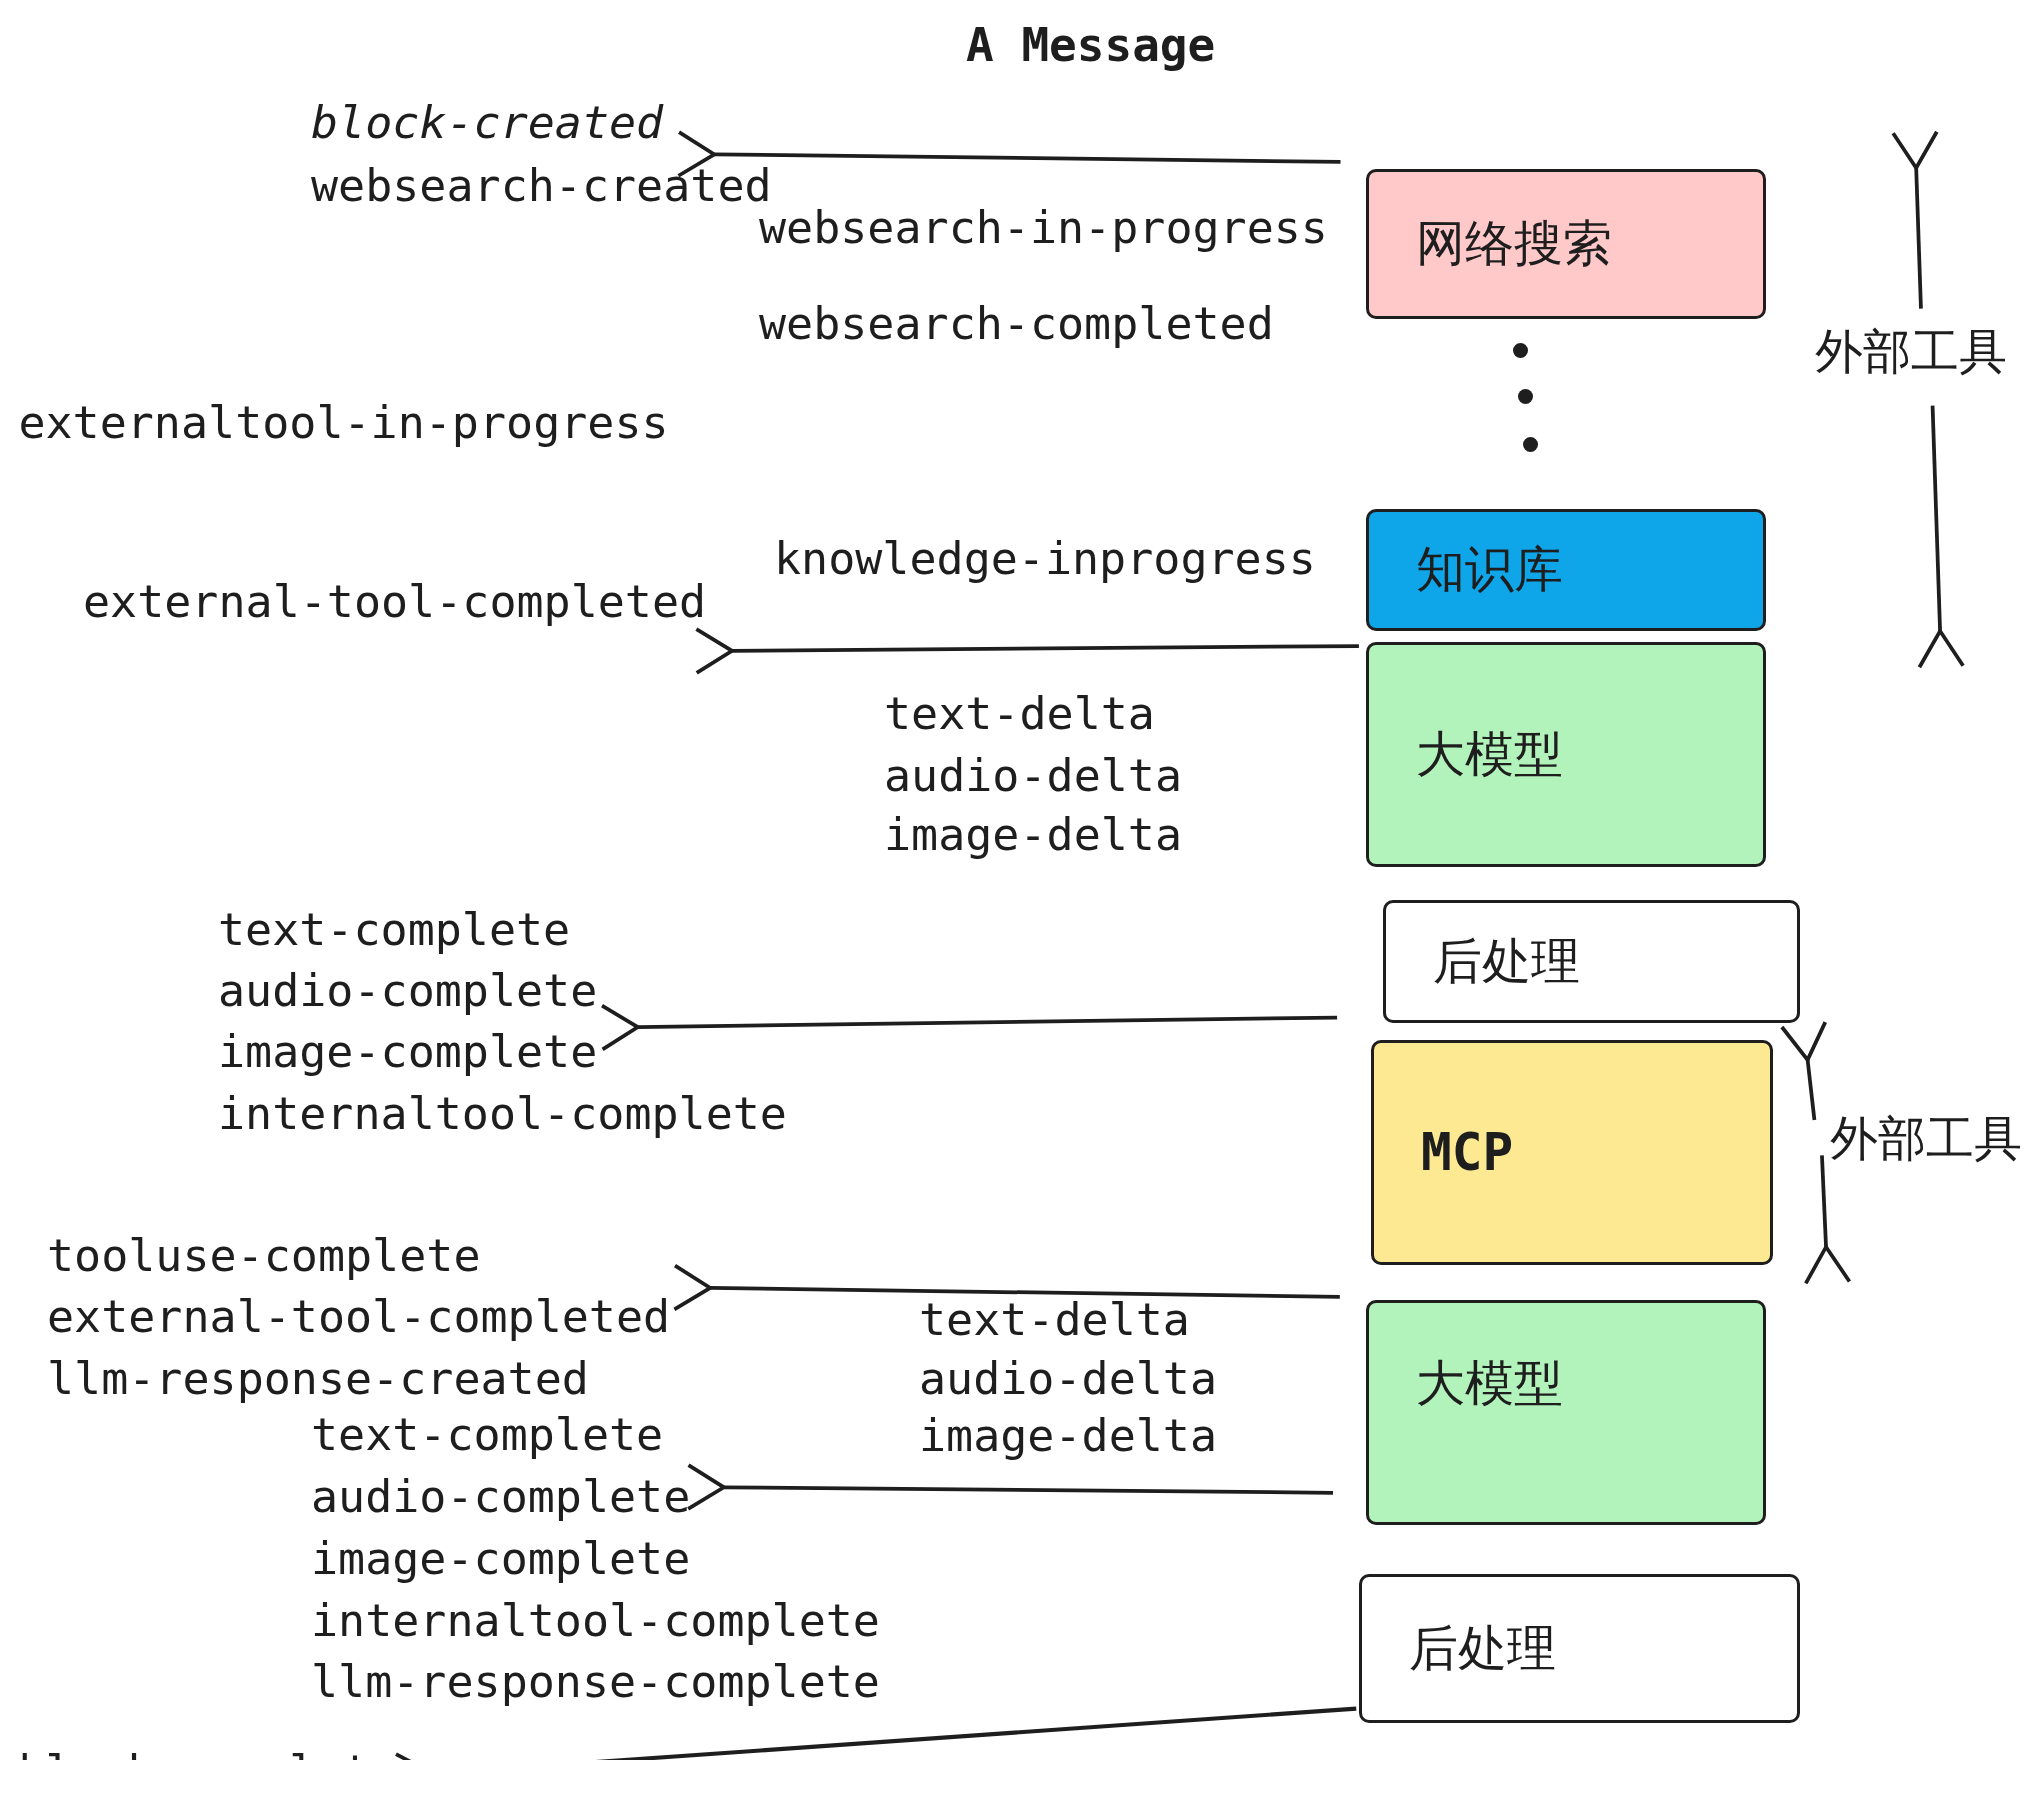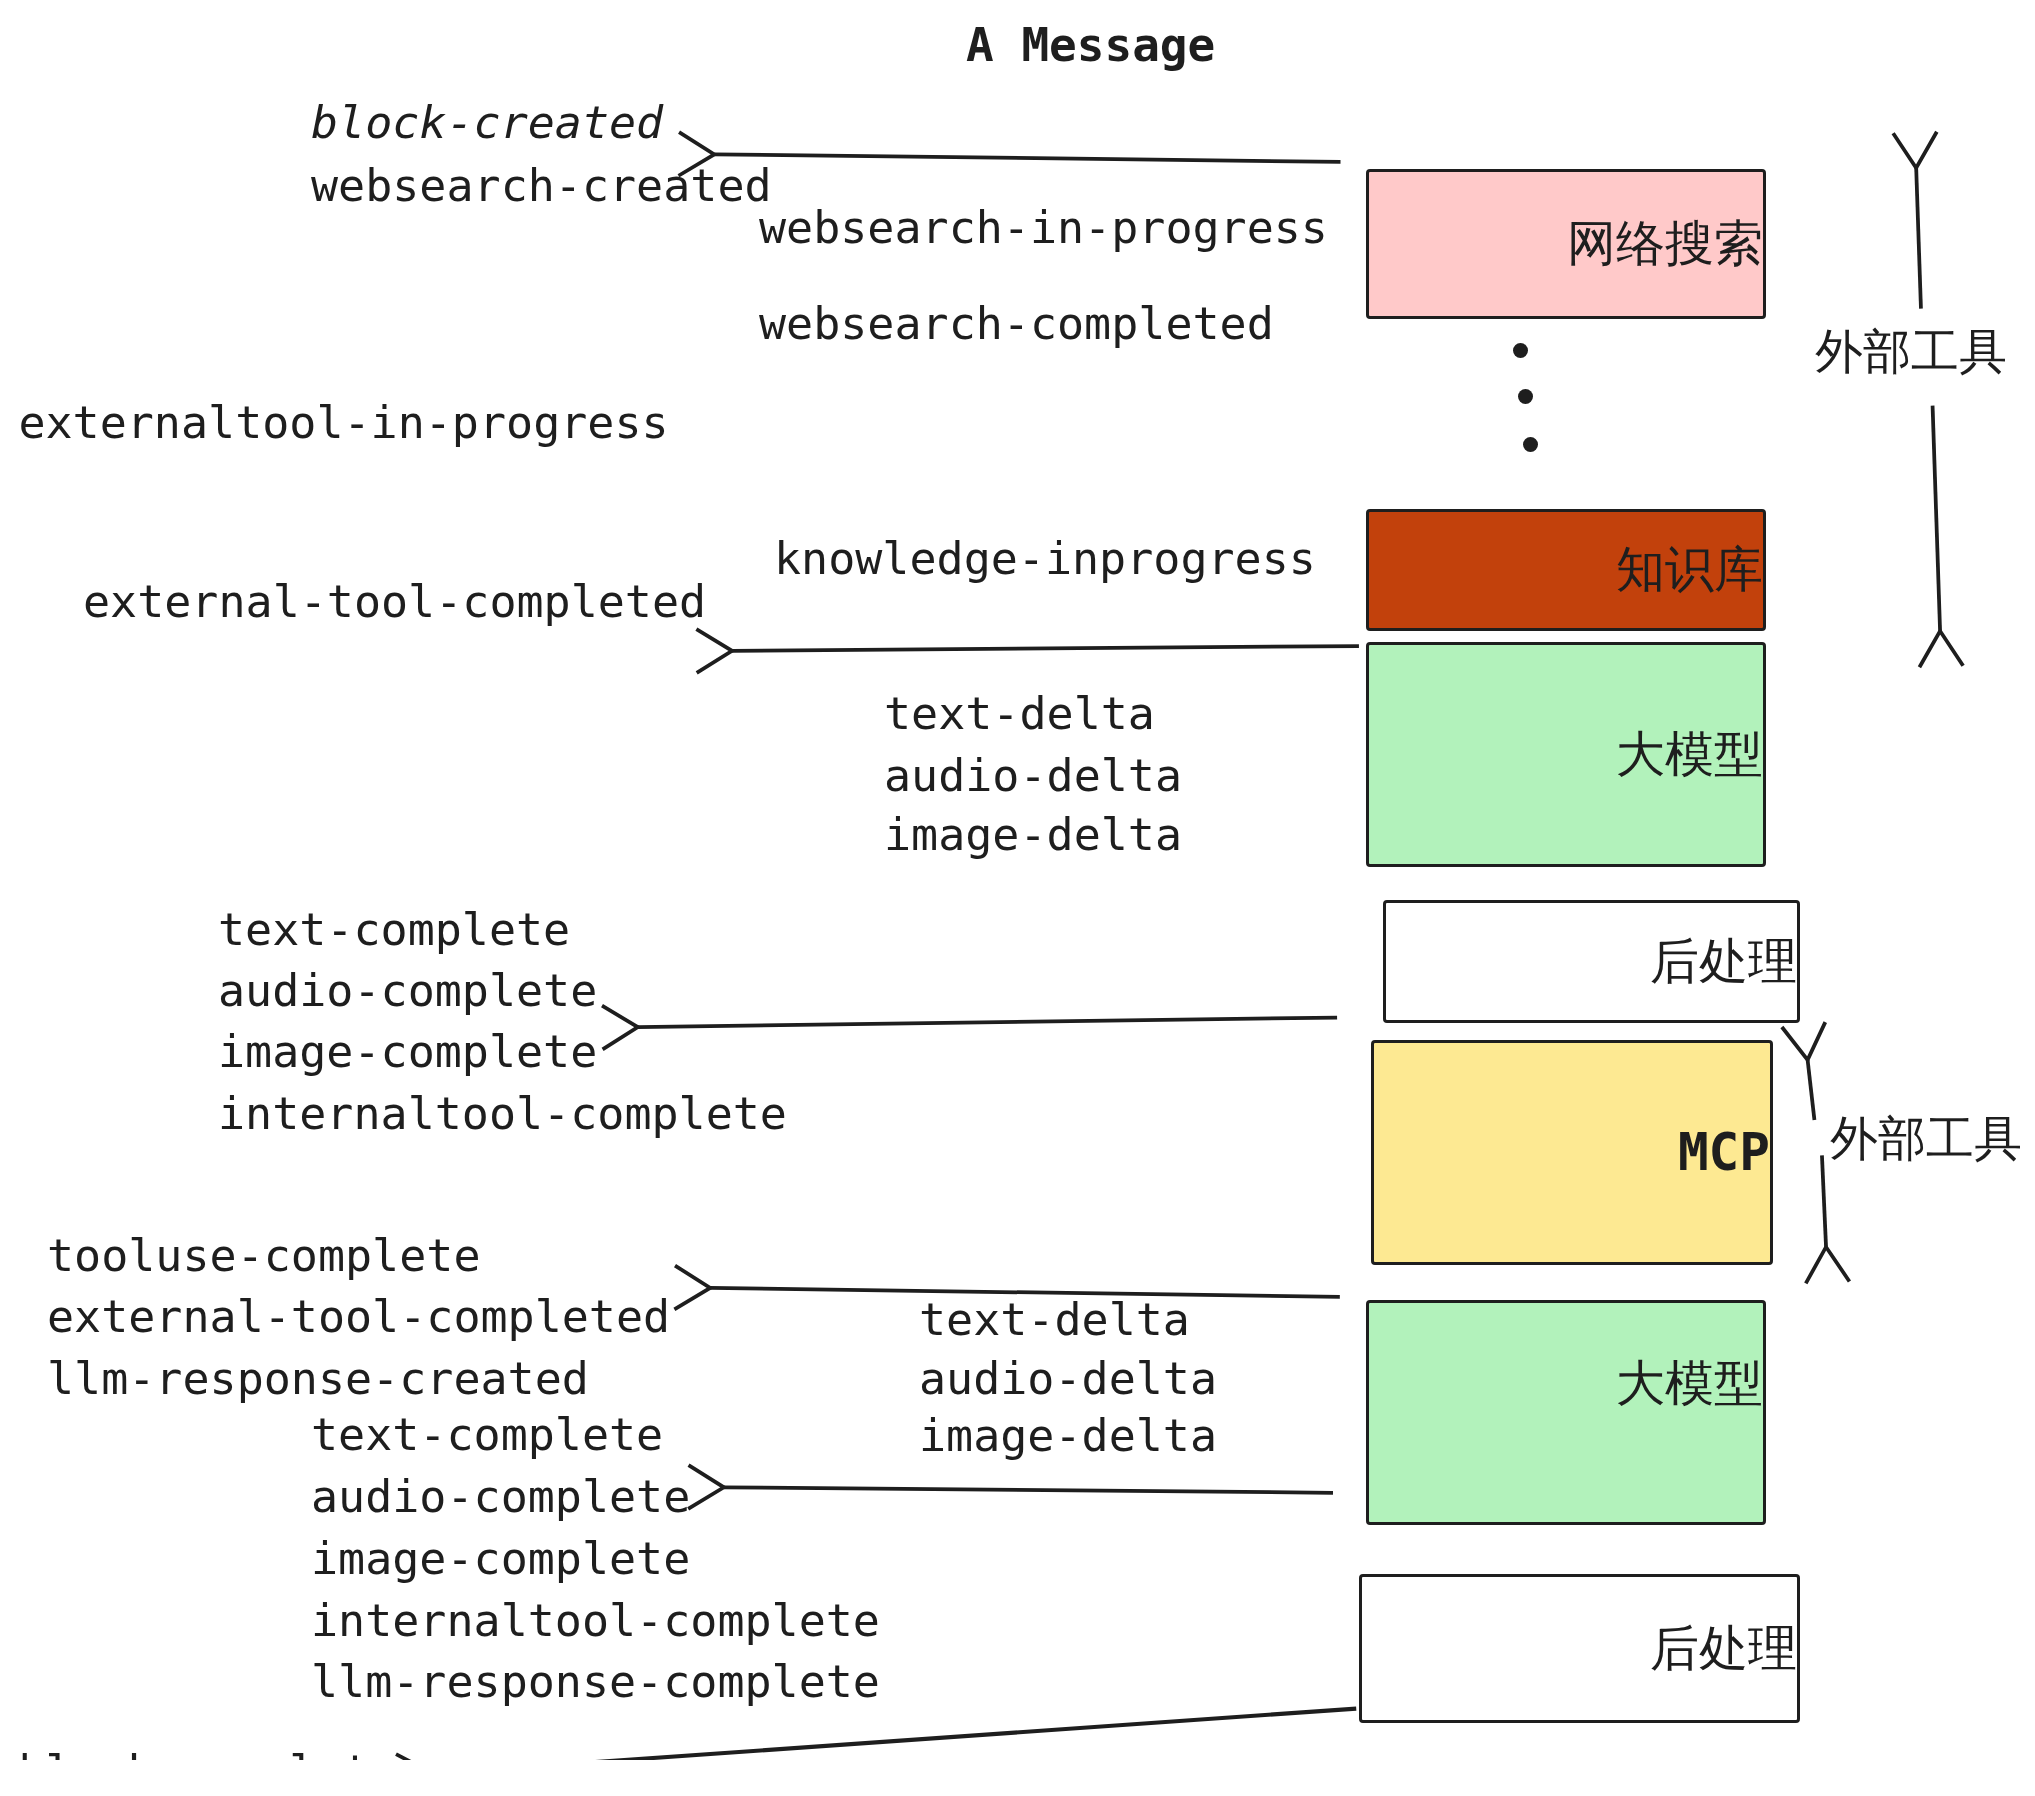--- a/index.html
+++ b/index.html
@@ -23,24 +23,24 @@
   .title{
     position:absolute;
     font-size:46px;
     line-height:55px;
     white-space:nowrap;
     font-weight:bold;
   }
   .box{
     position:absolute;
     border:3.4px solid #1e1e1e;
-    border-radius:4px;
+    border-radius:10px;
     display:flex;
     align-items:center;
-    justify-content:flex-end;
+    justify-content:flex-start;
     box-sizing:border-box;
     font-family:"Liberation Sans","DejaVu Sans",sans-serif;
     font-size:49px;
     white-space:nowrap;
     padding-left:47px;
   }
   .box.top-bias{align-items:flex-start;padding-top:48px;}
   .box .mono{font-family:"DejaVu Sans Mono","Liberation Mono",monospace;font-size:51px;font-weight:bold;}
   .side-label{
     position:absolute;
@@ -108,21 +108,21 @@
   <div class="evt" style="left:18.4px;top:1744px;">block-complete</div>
 
   <div class="box" style="left: 1366px; top: 169px; width: 400px; height: 150px; background: rgb(255, 201, 201);">
     <span>网络搜索</span>
   </div>
 
   <div class="dot" style="left:1513px;top:343px;"></div>
   <div class="dot" style="left:1518px;top:389px;"></div>
   <div class="dot" style="left:1523px;top:437px;"></div>
 
-  <div class="box" style="left: 1366px; top: 509px; width: 400px; height: 122px; background: #c2410c;">
+  <div class="box" style="left: 1366px; top: 509px; width: 400px; height: 122px; background: #0ea5e9;">
     <span>知识库</span>
   </div>
 
   <div class="box" style="left: 1366px; top: 642px; width: 400px; height: 225px; background: rgb(178, 242, 187);">
     <span>大模型</span>
   </div>
 
   <div class="box" style="left: 1383px; top: 900px; width: 417px; height: 123px; background: rgb(255, 255, 255);">
     <span>后处理</span>
   </div>

